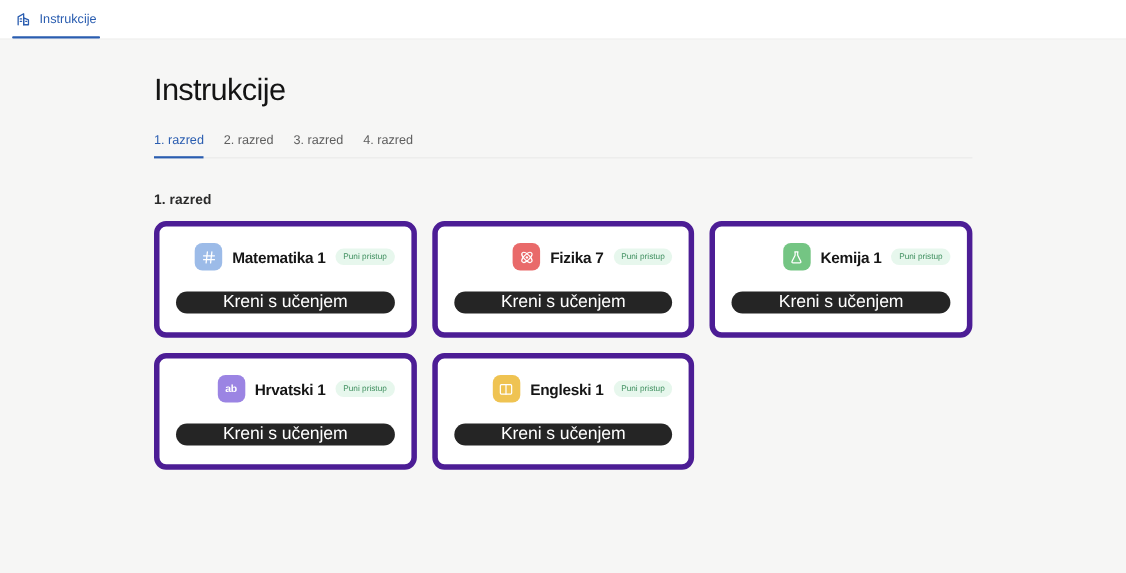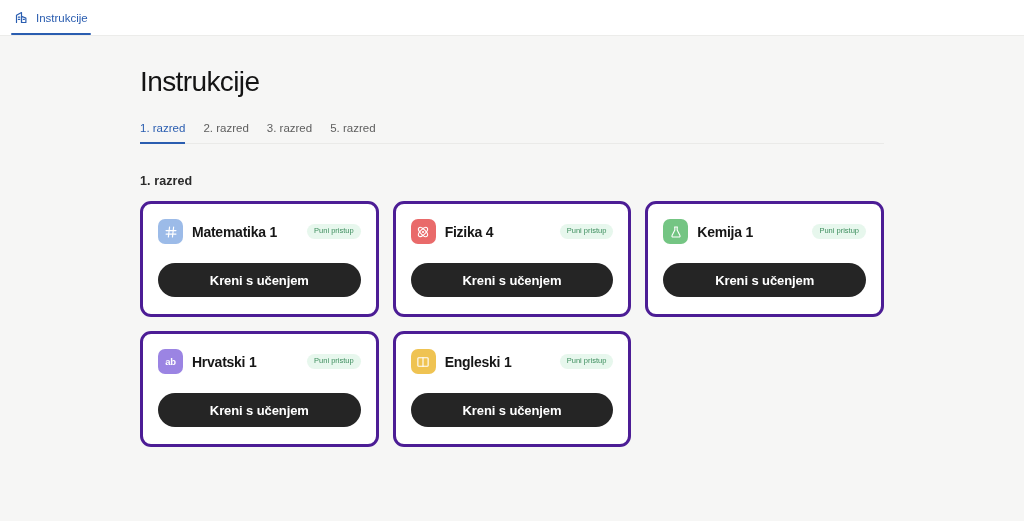--- a/index.html
+++ b/index.html
@@ -143,25 +143,26 @@
   
   .grid {
     margin-top: 13px;
     display: grid;
     grid-template-columns: repeat(3, 1fr);
     gap: 14px;
   }
 
   .card {
     background: #ffffff;
-    border: 3px solid #4c1d95;
+    border: 5px solid #4c1d95;
     border-radius: 11px;
     padding: 15px 15px 17px 15px;
     display: flex;
     flex-direction: column;
+    align-items: flex-end;
   }
 
   .card-top {
     display: flex;
     align-items: center;
     gap: 9px;
   }
 
   .subj-icon {
     width: 25px; height: 25px;
@@ -195,28 +196,28 @@
     color: #3f8f5f;
     background: #e7f7ed;
     border-radius: 999px;
     padding: 3px 7px 4px 7px;
     white-space: nowrap;
     line-height: 1;
   }
 
   .cta {
     margin-top: 19px;
-    height: 34px;
+    height: 20px;
     background: #252525;
     color: #ffffff;
     border: none;
     border-radius: 999px;
     font-family: "Liberation Sans", sans-serif;
-    font-size: 13px;
-    font-weight: 700;
+    font-size: 16px;
+    font-weight: 400;
     letter-spacing: -0.1px;
     cursor: pointer;
     display: flex;
     align-items: center;
     justify-content: center;
     width: 100%;
   }
 </style>
 </head>
 <body>
@@ -251,21 +252,21 @@
     <div class="tab active">
       <span>1. razred</span>
     </div>
     <div class="tab">
       <span>2. razred</span>
     </div>
     <div class="tab">
       <span>3. razred</span>
     </div>
     <div class="tab">
-      <span>5. razred</span>
+      <span>4. razred</span>
     </div>
   </div>
 
   <div class="section-title">1. razred</div>
 
   <div class="grid">
 
     <div class="card">
       <div class="card-top">
         <span class="subj-icon" style="background:#9cbbe8">
@@ -281,21 +282,21 @@
 
     <div class="card">
       <div class="card-top">
         <span class="subj-icon" style="background:#e96a6a">
           <svg viewBox="0 0 24 24" width="14" height="14" fill="none" stroke="#ffffff" stroke-width="1.9" stroke-linecap="round">
             <circle cx="12" cy="12" r="1.9" fill="#ffffff" stroke="none"></circle>
             <ellipse cx="12" cy="12" rx="10" ry="4.4" transform="rotate(45 12 12)"></ellipse>
             <ellipse cx="12" cy="12" rx="10" ry="4.4" transform="rotate(-45 12 12)"></ellipse>
           </svg>
         </span>
-        <span class="card-title">Fizika 4</span>
+        <span class="card-title">Fizika 7</span>
         <span class="badge">Puni pristup</span>
       </div>
       <button class="cta">Kreni s učenjem</button>
     </div>
 
     <div class="card">
       <div class="card-top">
         <span class="subj-icon" style="background:#74c583">
           <svg viewBox="0 0 24 24" width="14" height="14" fill="none" stroke="#ffffff" stroke-width="1.9" stroke-linecap="round" stroke-linejoin="round">
             <path d="M9.5 3.5h5M10 3.5v5.2L5.2 18.2c-.7 1.3.2 2.3 1.6 2.3h10.4c1.4 0 2.3-1 1.6-2.3L14 8.7V3.5"></path>

